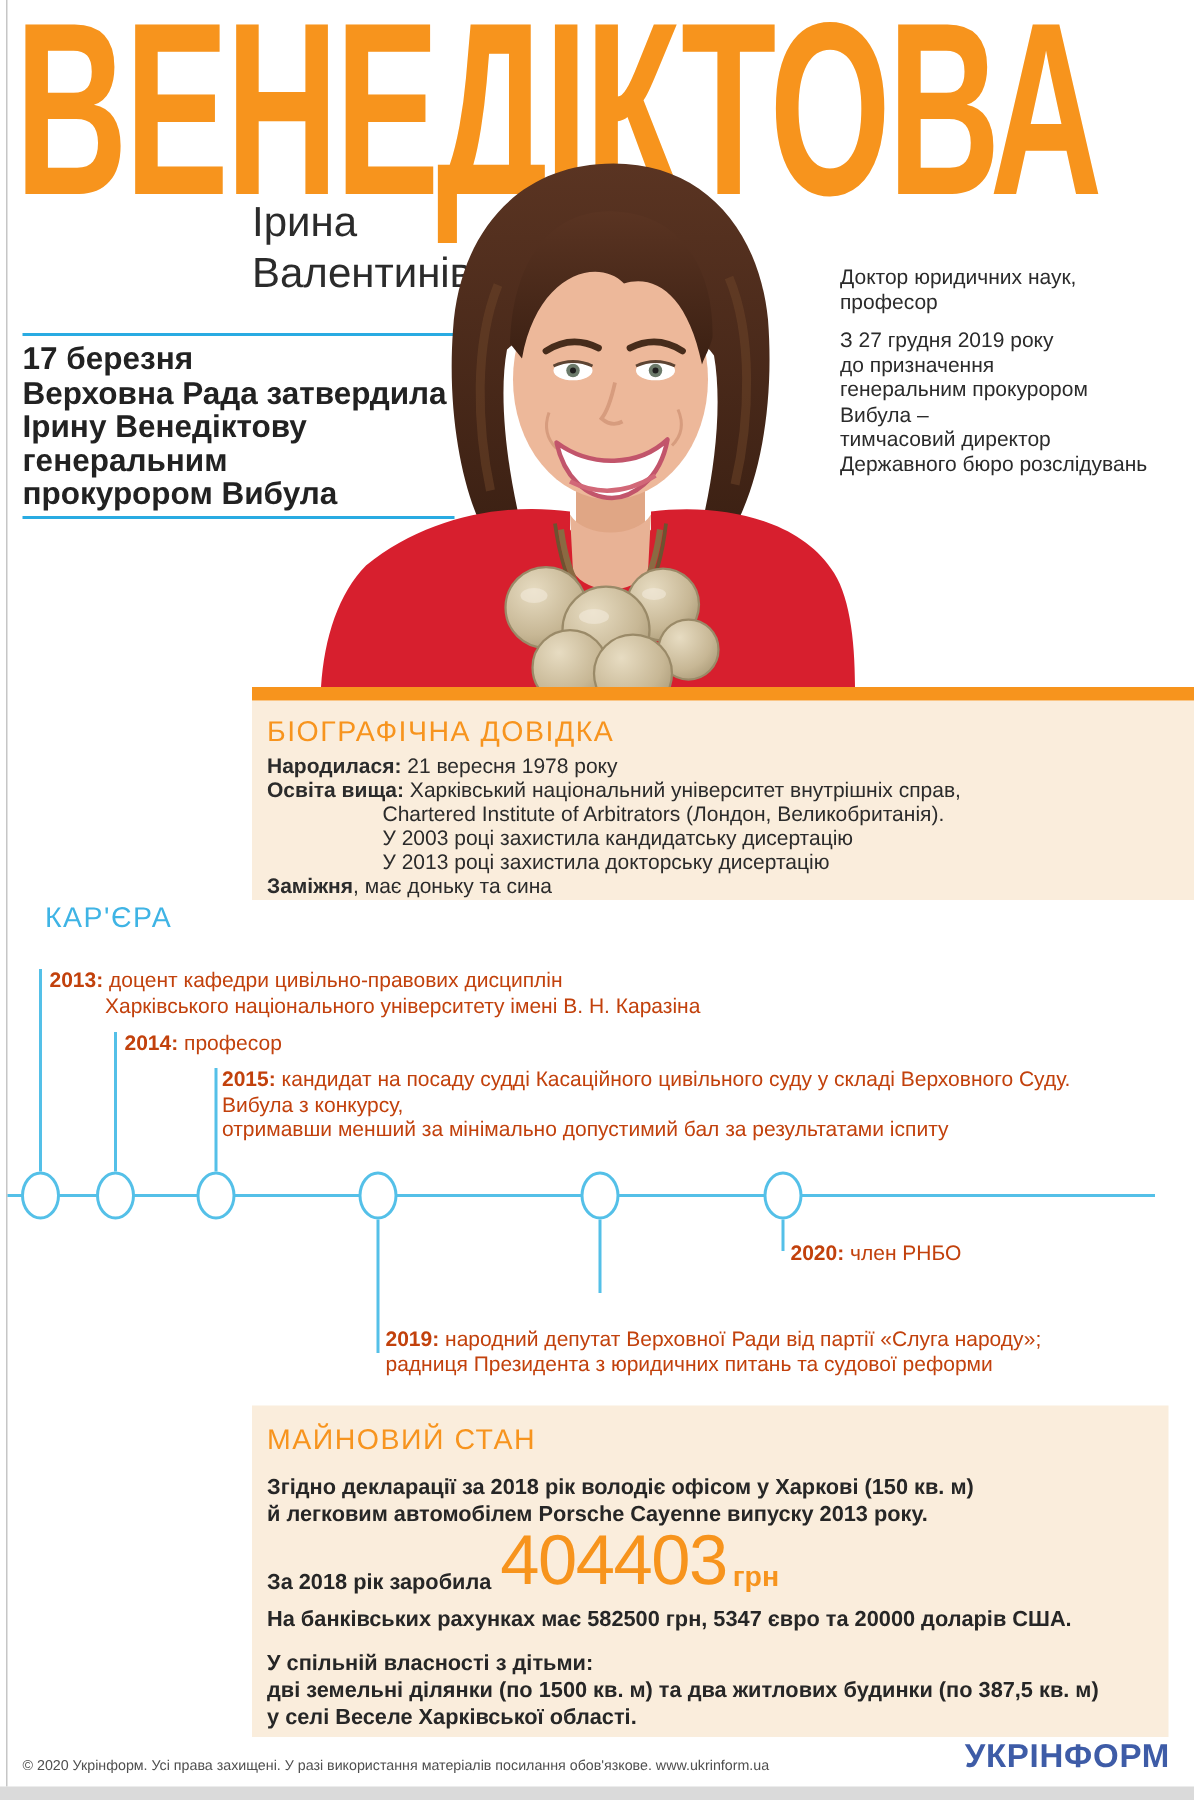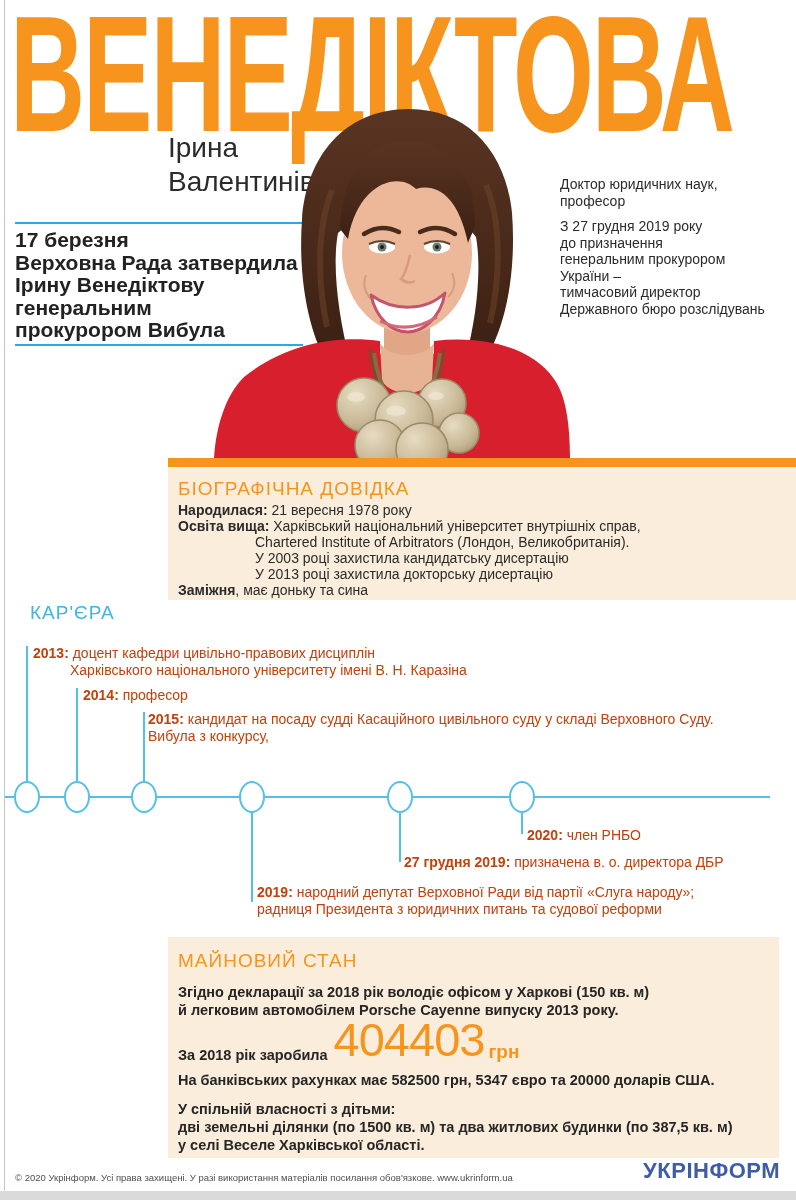--- a/index.html
+++ b/index.html
@@ -93,21 +93,21 @@
   </div>
   <div class="abs rule rule-bottom"></div>
 
   <div class="abs right-info">
     <div>Доктор юридичних наук,</div>
     <div>професор</div>
     <div class="gap"></div>
     <div>З 27 грудня 2019 року</div>
     <div>до призначення</div>
     <div>генеральним прокурором</div>
-    <div>України –</div>
+    <div>Вибула –</div>
     <div>тимчасовий директор</div>
     <div>Державного бюро розслідувань</div>
   </div>
 
   <div class="abs portrait">
     <svg width="356" height="363" viewBox="0 0 356 363" xmlns="http://www.w3.org/2000/svg">
       <defs>
         <linearGradient id="hairG" x1="0" y1="0" x2="0" y2="1">
           <stop offset="0" stop-color="#5A3422"></stop>
             <stop offset="1" stop-color="#3B2013"></stop>
@@ -204,26 +204,24 @@
   <div class="abs career-ev" style="left:33px;top:645px;">
     <div><b class="lbl">2013:</b> <span>доцент кафедри цивільно-правових дисциплін</span></div>
     <div class="cont">Харківського національного університету імені В. Н. Каразіна</div>
   </div>
   <div class="abs career-ev" style="left:83px;top:687px;">
     <div><b class="lbl">2014:</b> <span>професор</span></div>
   </div>
   <div class="abs career-ev" style="left:148px;top:711px;">
     <div><b class="lbl">2015:</b> <span>кандидат на посаду судді Касаційного цивільного суду у складі Верховного Суду.</span></div>
     <div>Вибула з конкурсу,</div>
+    <div>отримавши менший за мінімально допустимий бал за результатами іспиту</div>
   </div>
   <div class="abs career-ev" style="left:527px;top:827px;">
     <div><b class="lbl">2020:</b> <span>член РНБО</span></div>
-  </div>
-  <div class="abs career-ev" style="left:404px;top:854px;">
-    <div><b class="lbl">27 грудня 2019:</b> <span>призначена в. о. директора ДБР</span></div>
   </div>
   <div class="abs career-ev" style="left:257px;top:884px;">
     <div><b class="lbl">2019:</b> <span>народний депутат Верховної Ради від партії «Слуга народу»;</span></div>
     <div>радниця Президента з юридичних питань та судової реформи</div>
   </div>
 
   <div class="abs sec-heading prop-heading">МАЙНОВИЙ СТАН</div>
   <div class="abs prop-text" style="left:178px;top:983px;">
     <div>Згідно декларації за 2018 рік володіє офісом у Харкові (150 кв. м)</div>
     <div>й легковим автомобілем Porsche Cayenne випуску 2013 року.</div>

